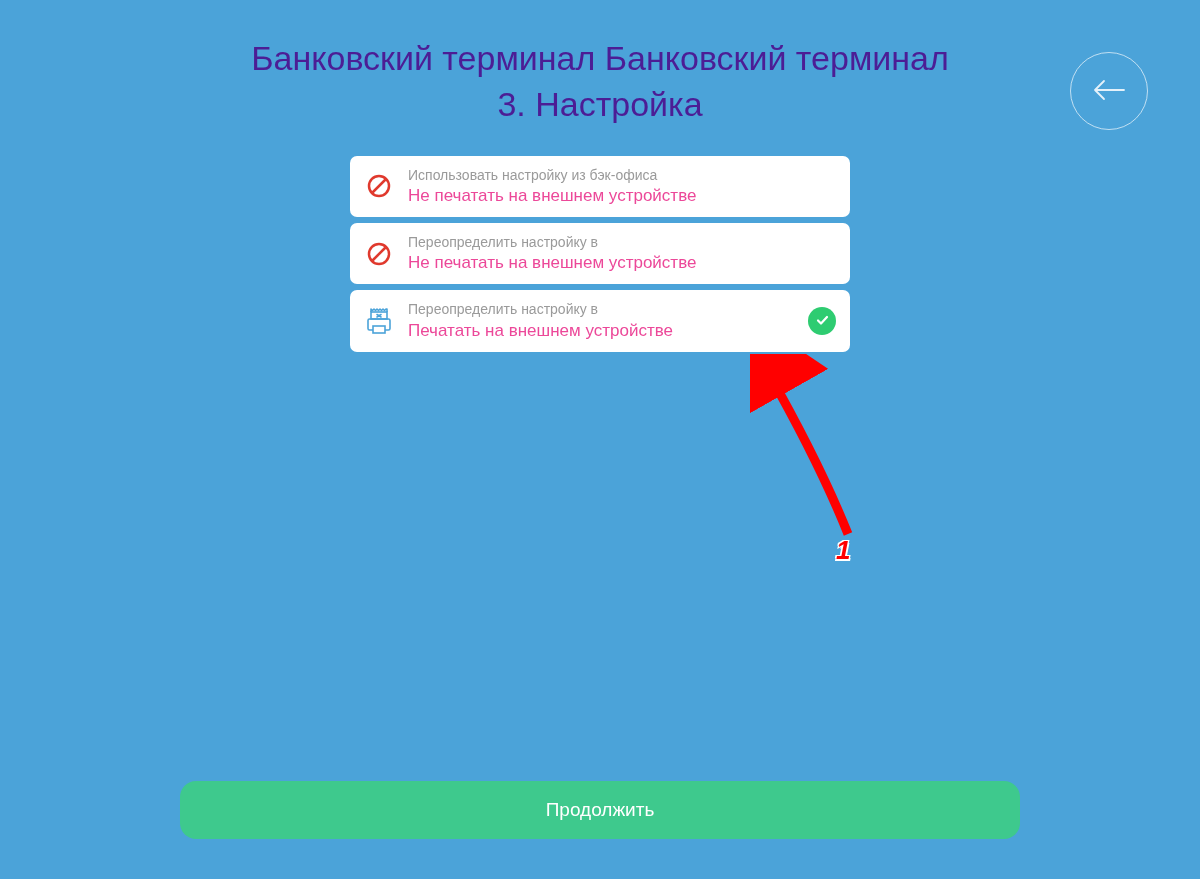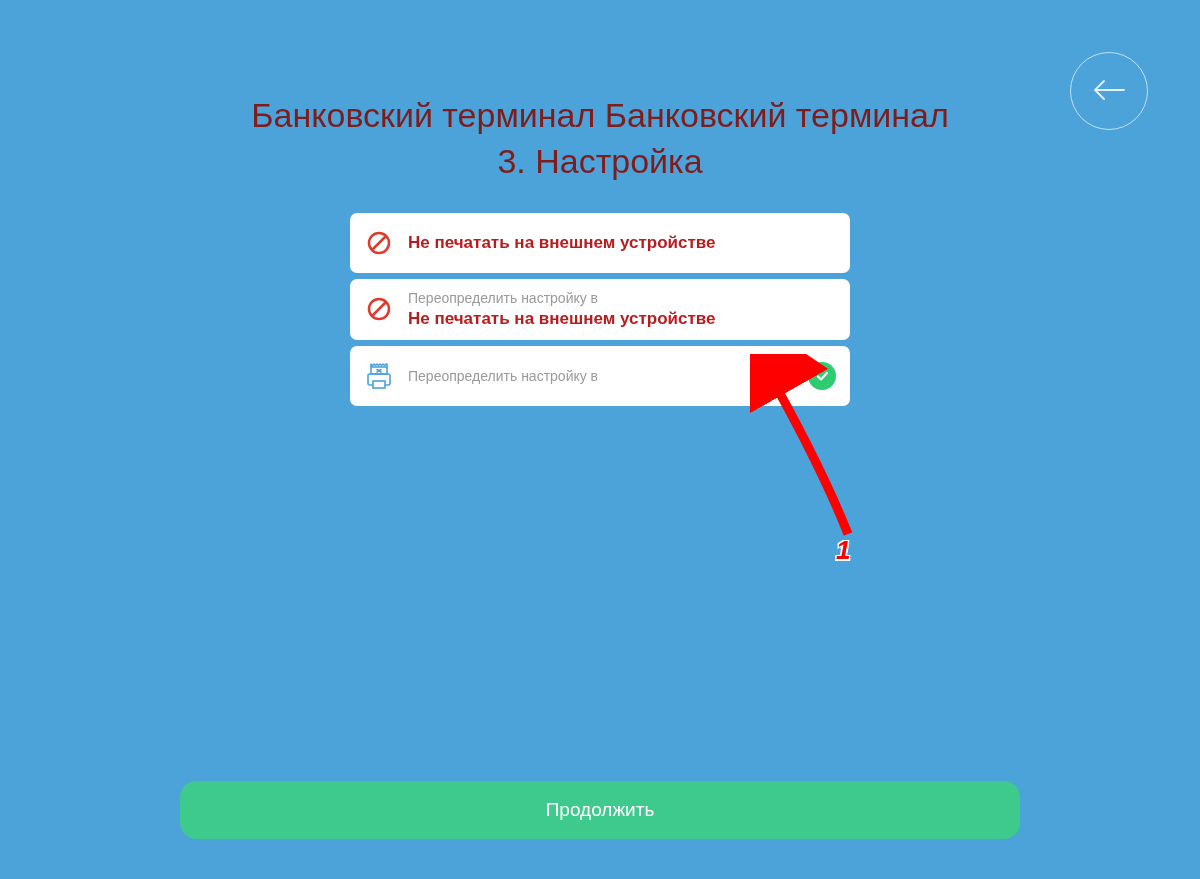--- a/index.html
+++ b/index.html
@@ -9,25 +9,25 @@
     }
     body {
       width: 1200px;
       height: 879px;
       background: #4BA3D9;
       font-family: -apple-system, BlinkMacSystemFont, 'Segoe UI', Helvetica, Arial, sans-serif;
       position: relative;
       overflow: hidden;
     }
     .page-title {
-      color: #7f1d1d;
+      color: #4c1d95;
       font-size: 34px;
       font-weight: 400;
       text-align: center;
-      padding-top: 93px;
+      padding-top: 36px;
       line-height: 1.35;
       max-width: 700px;
       margin: 0 auto;
     }
     .back-button {
       position: absolute;
       top: 52px;
       right: 52px;
       width: 78px;
       height: 78px;
@@ -73,24 +73,23 @@
       display: flex;
       flex-direction: column;
       gap: 1px;
     }
     .option-subtitle {
       color: #9a9a9a;
       font-size: 14px;
       line-height: 1.3;
     }
     .option-label {
-      color: #b91c1c;
+      color: #ec4899;
       font-size: 17px;
       line-height: 1.3;
-      font-weight: bold;
     }
     .option-check {
       width: 28px;
       height: 28px;
       flex-shrink: 0;
       display: flex;
       align-items: center;
       justify-content: center;
     }
     .check-circle {
@@ -150,20 +149,21 @@
 <div class="options-container">
 
   <div class="option-card">
     <span class="option-icon">
       <svg width="26" height="26" viewBox="0 0 26 26">
         <circle cx="13" cy="13" r="10" fill="none" stroke="#E0392D" stroke-width="2.5"></circle>
         <line x1="6.5" y1="19.5" x2="19.5" y2="6.5" stroke="#E0392D" stroke-width="2.5"></line>
       </svg>
     </span>
     <div class="option-text">
+      <span class="option-subtitle">Использовать настройку из бэк-офиса</span>
       <span class="option-label">Не печатать на внешнем устройстве</span>
     </div>
   </div>
 
   <div class="option-card">
     <span class="option-icon">
       <svg width="26" height="26" viewBox="0 0 26 26">
         <circle cx="13" cy="13" r="10" fill="none" stroke="#E0392D" stroke-width="2.5"></circle>
         <line x1="6.5" y1="19.5" x2="19.5" y2="6.5" stroke="#E0392D" stroke-width="2.5"></line>
       </svg>
@@ -179,20 +179,21 @@
       <svg width="30" height="30" viewBox="0 0 30 30">
         <path d="M7 6 L7 3 L8.5 4.5 L10 3 L11.5 4.5 L13 3 L14.5 4.5 L16 3 L17.5 4.5 L19 3 L20.5 4.5 L22 3 L23 3 L23 6" fill="none" stroke="#4BA3D9" stroke-width="1.6" stroke-linejoin="round"></path>
         <rect x="7" y="6" width="16" height="7" fill="none" stroke="#4BA3D9" stroke-width="1.6"></rect>
         <path d="M13 8.5 L17 11 M13 11 L17 8.5" stroke="#4BA3D9" stroke-width="1.6" stroke-linecap="round"></path>
         <rect x="4" y="13" width="22" height="11" rx="1.5" fill="none" stroke="#4BA3D9" stroke-width="1.6"></rect>
         <rect x="9" y="20" width="12" height="7" fill="white" stroke="#4BA3D9" stroke-width="1.6"></rect>
       </svg>
     </span>
     <div class="option-text">
       <span class="option-subtitle">Переопределить настройку в</span>
+      <span class="option-label">Печатать на внешнем устройстве</span>
     </div>
     <span class="option-check">
       <span class="check-circle">
         <svg width="15" height="15" viewBox="0 0 15 15">
           <path d="M3 7.5 L6 10.5 L12 4" stroke="#ffffff" stroke-width="2.2" fill="none" stroke-linecap="round" stroke-linejoin="round"></path>
         </svg>
       </span>
     </span>
   </div>
 

